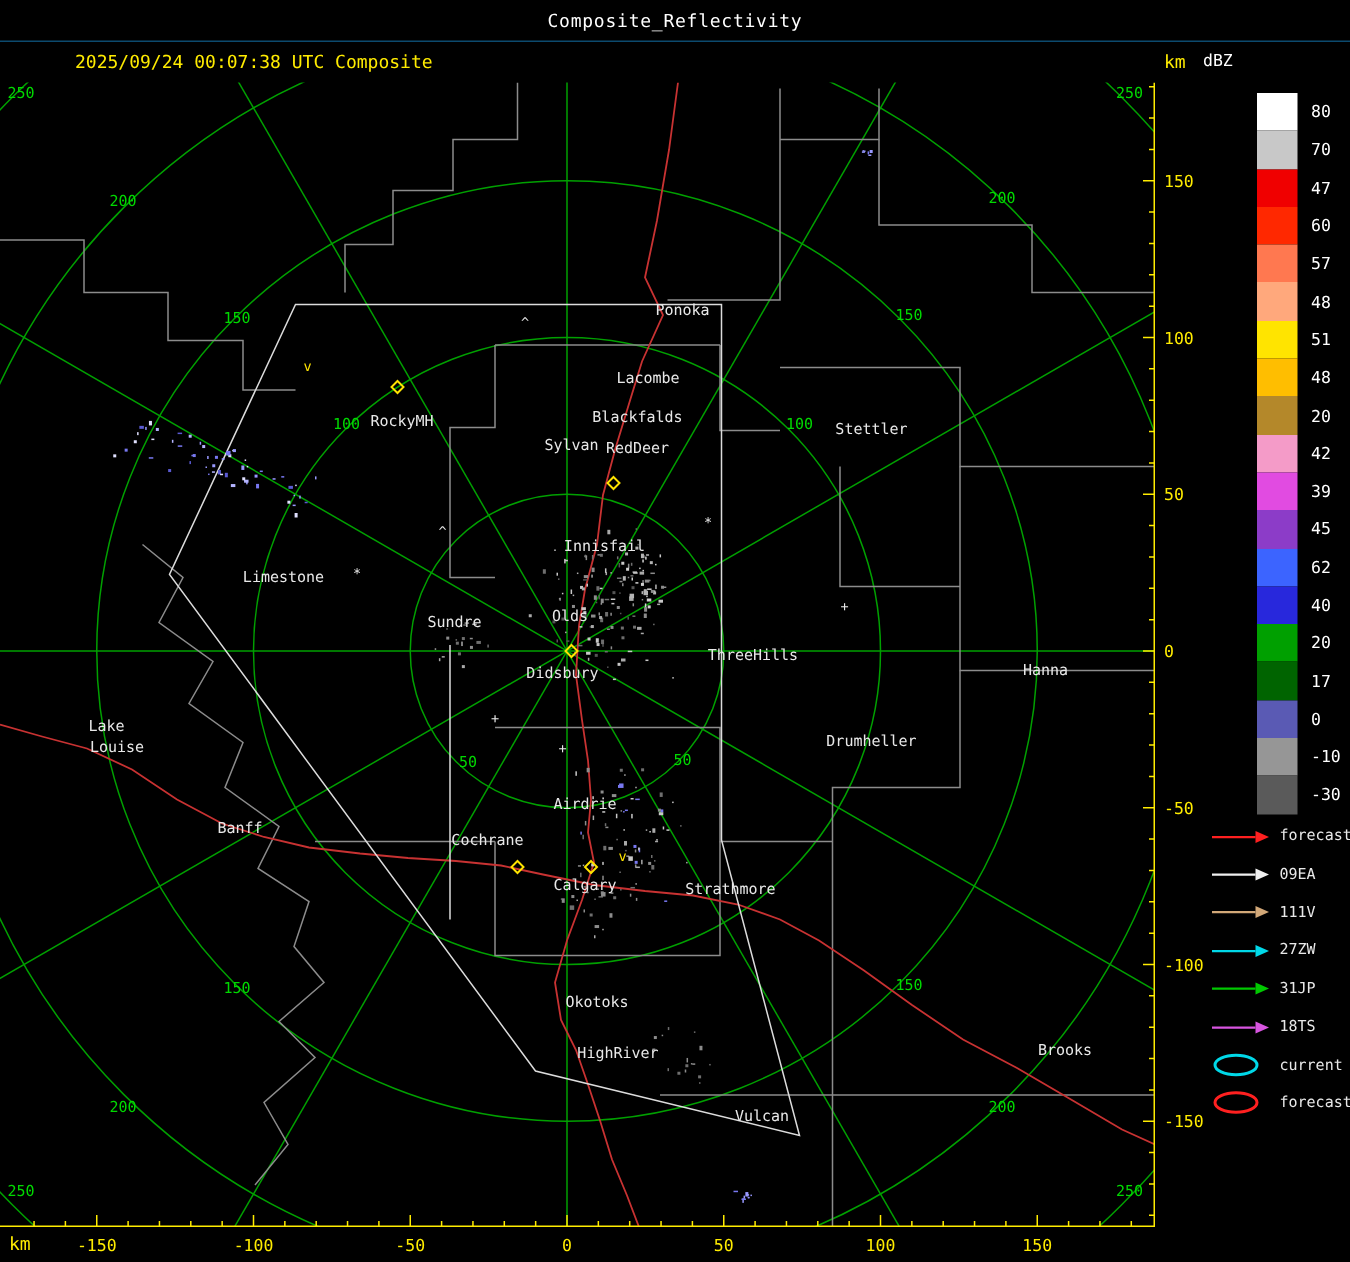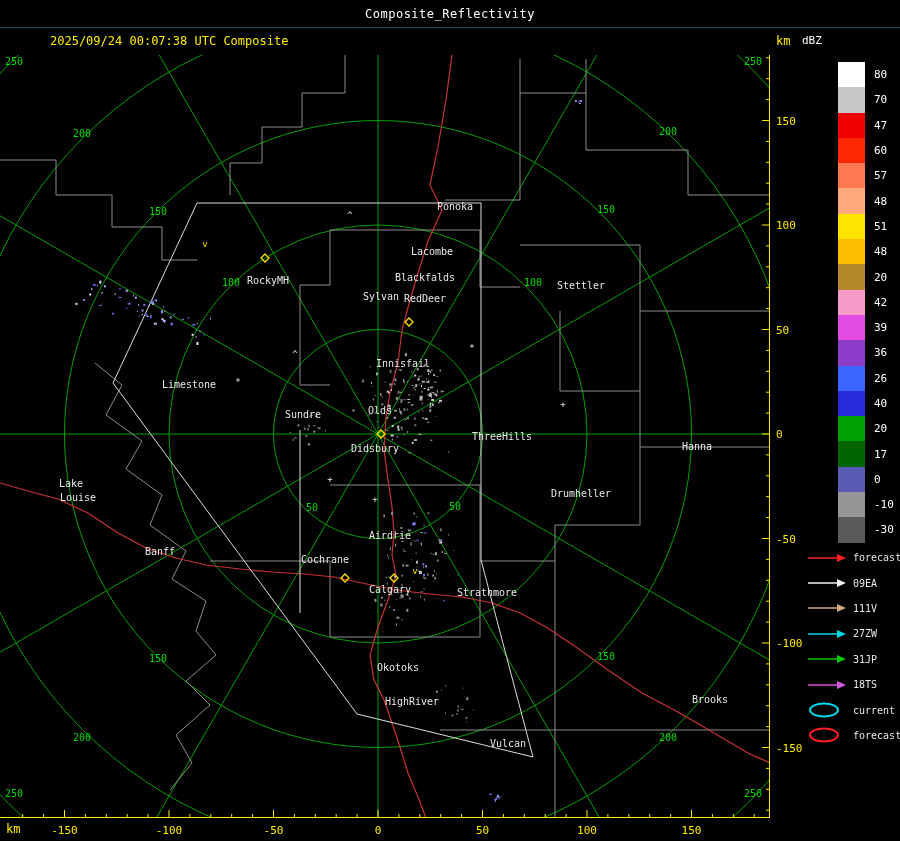--- a/index.html
+++ b/index.html
@@ -613,25 +613,25 @@
     <div class="scale-row">
       <span class="scale-swatch" style="background: rgb(244, 155, 200);"></span>
       <span class="scale-label">42</span>
     </div>
     <div class="scale-row">
       <span class="scale-swatch" style="background: rgb(225, 75, 225);"></span>
       <span class="scale-label">39</span>
     </div>
     <div class="scale-row">
       <span class="scale-swatch" style="background: rgb(140, 60, 200);"></span>
-      <span class="scale-label">36</span>
+      <span class="scale-label">45</span>
     </div>
     <div class="scale-row">
       <span class="scale-swatch" style="background: rgb(60, 100, 255);"></span>
-      <span class="scale-label">26</span>
+      <span class="scale-label">62</span>
     </div>
     <div class="scale-row">
       <span class="scale-swatch" style="background: rgb(40, 40, 220);"></span>
       <span class="scale-label">40</span>
     </div>
     <div class="scale-row">
       <span class="scale-swatch" style="background: rgb(0, 160, 0);"></span>
       <span class="scale-label">20</span>
     </div>
     <div class="scale-row">

